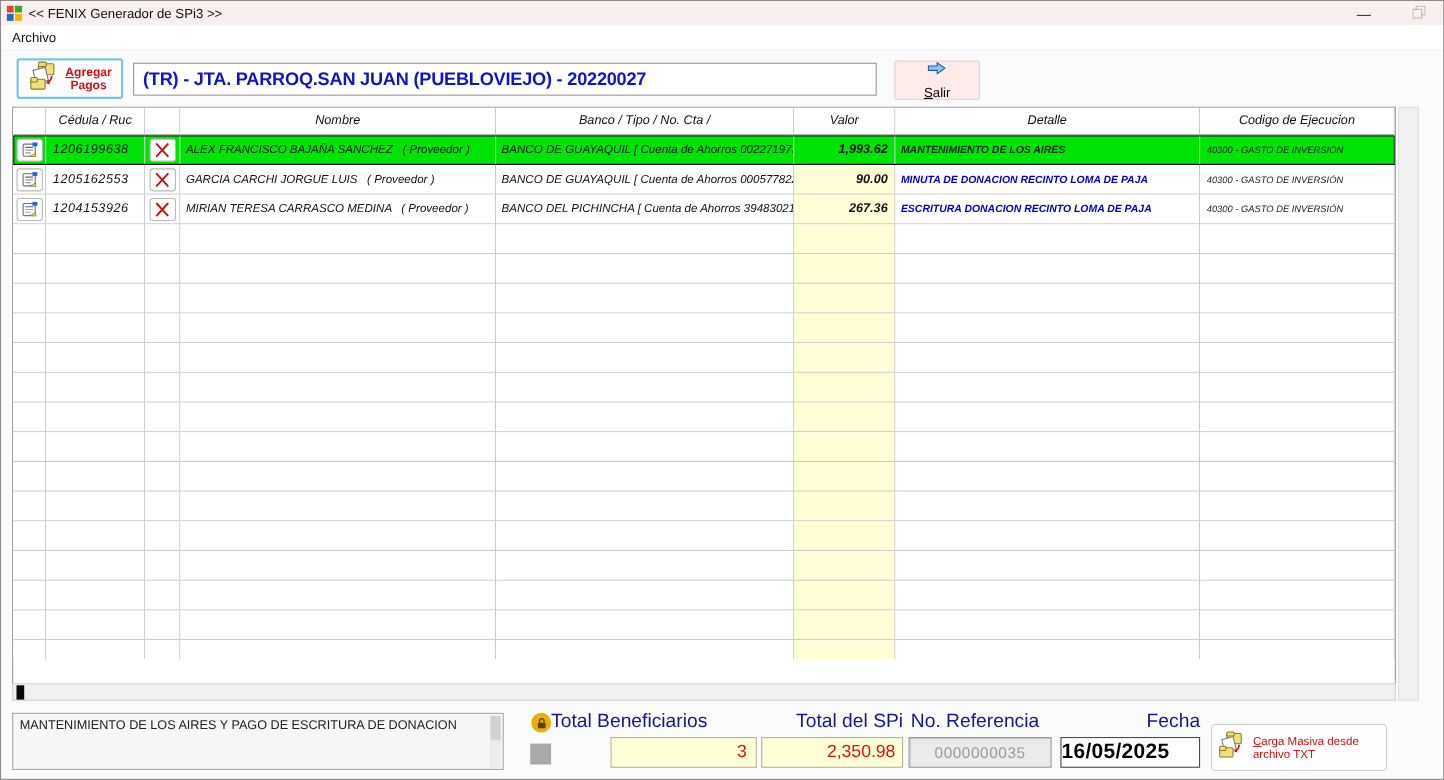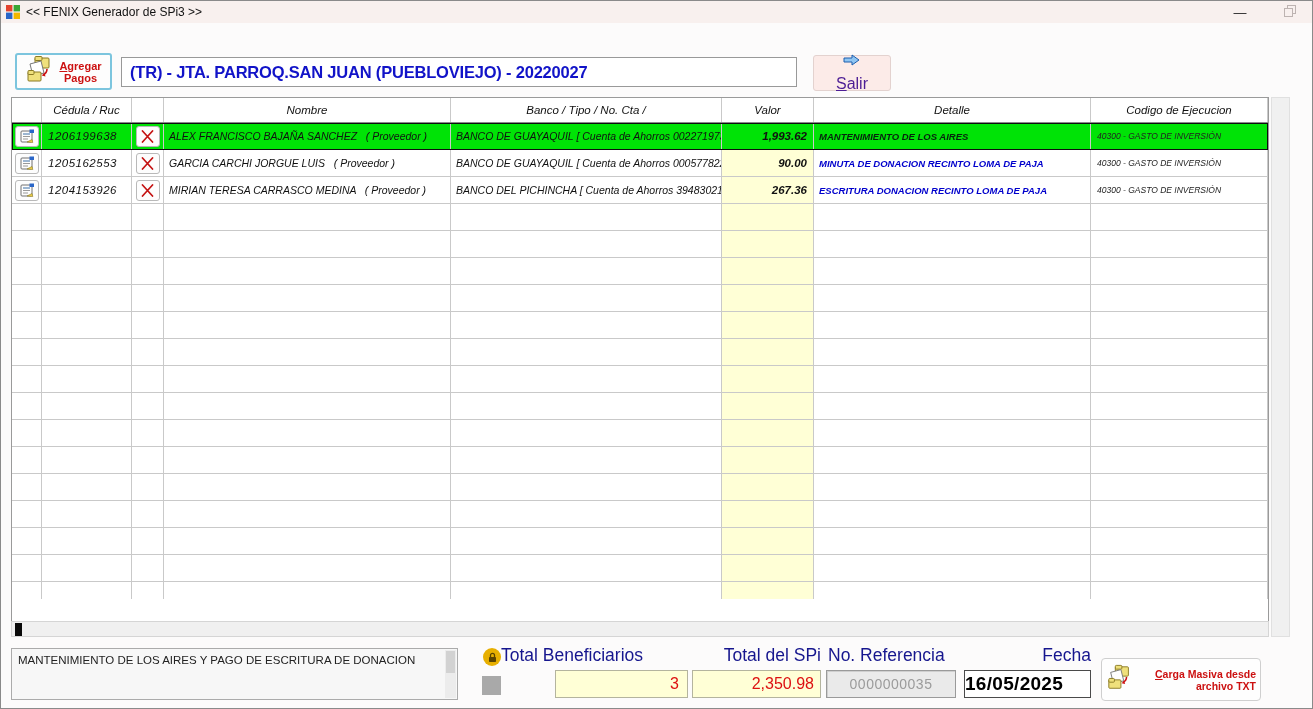--- a/index.html
+++ b/index.html
@@ -17,21 +17,21 @@
   .menubar{position:absolute;left:0;top:22px;width:100%;height:22px;background:#ffffff;border-bottom:1px solid #f0eeee;display:flex;align-items:center;}
   .menu-item{font-size:12px;color:#111;padding:0 8px;margin-left:2px;}
 
   
   .btn-agregar{position:absolute;left:14px;top:52px;width:97px;height:37px;background:#fdfdfd;border:2px solid var(--agregar-border);border-radius:3px;display:flex;align-items:center;justify-content:center;gap:4px;padding:0;cursor:default;}
   .btn-agregar .lbl{color:var(--button-red);font-weight:bold;font-size:11px;line-height:12px;text-align:center;}
   .accel{text-decoration:underline;}
   .title-field{position:absolute;left:120px;top:56px;width:676px;height:30px;background:#ffffff;border:1px solid #999;box-sizing:border-box;display:flex;align-items:center;}
   .title-field span{margin-left:8px;color:var(--field-title-blue);font-weight:bold;font-size:16.5px;letter-spacing:-0.2px;white-space:nowrap;}
   .btn-salir{position:absolute;left:812px;top:54px;width:78px;height:36px;background:var(--salir-bg);border:1px solid #e3d2cf;border-radius:3px;display:flex;flex-direction:column;align-items:center;justify-content:center;cursor:default;padding:0;}
-  .btn-salir .lbl{font-size:16px;color:#4c1d95;margin-top:6px;}
+  .btn-salir .lbl{font-size:12px;color:#000000;margin-top:6px;}
 
   
   .table-wrap{position:absolute;left:10px;top:96px;width:1258px;height:540px;border:1px solid #9a9a9a;box-sizing:border-box;background:#fff;}
   .grid-row{display:grid;grid-template-columns:30px 90px 32px 287px 271px 92px 277px 177px;font-style:italic;}
   .ghead{height:24px;border-bottom:1px solid #8a8a8a;}
   .ghead .cell{display:flex;align-items:center;justify-content:center;font-size:11.5px;color:#111;border-right:1px solid #c9c9c9;background:#fff;overflow:hidden;white-space:nowrap;}
   .gbody{height:476px;overflow:hidden;}
   .row{height:27px;}
   .row .cell{border-right:1px solid #c9c9c9;border-bottom:1px solid #c9c9c9;display:flex;align-items:center;overflow:hidden;box-sizing:border-box;background:#fff;}
   .c-ced{font-size:11.5px;color:#111;padding-left:6px;letter-spacing:0.5px;}
@@ -64,21 +64,21 @@
   .f-field{position:absolute;top:669px;height:28px;box-sizing:border-box;display:flex;align-items:center;}
   .fld-ben{left:554px;width:133px;background:var(--valor-bg);border:1px solid #b4b49e;justify-content:flex-end;}
   .fld-ben span{color:var(--value-red);font-size:16px;margin-right:8px;}
   .fld-spi{left:691px;width:129px;background:var(--valor-bg);border:1px solid #b4b49e;justify-content:flex-end;}
   .fld-spi span{color:var(--value-red);font-size:16px;margin-right:6px;}
   .fld-ref{left:825px;width:130px;background:#eaeaea;border:1px solid #9a9a9a;box-shadow:inset 1px 1px 0 #cfcfcf;justify-content:center;}
   .fld-ref span{color:#9b9b9b;font-size:14px;letter-spacing:0.5px;}
   .fld-fecha{left:963px;width:127px;background:#ffffff;border:1px solid #4a4a4a;}
   .fld-fecha span{color:#000;font-size:19px;font-weight:600;letter-spacing:0.3px;}
   .btn-carga{position:absolute;left:1100px;top:657px;width:160px;height:43px;background:#fefefe;border:1px solid #cfcfcf;border-radius:4px;display:flex;align-items:center;justify-content:flex-start;gap:5px;padding:0 4px;cursor:default;}
-  .btn-carga .lbl{color:var(--button-red);font-weight:bold;font-size:10.5px;line-height:12px;text-align:right;flex:1;}
+  .btn-carga .lbl{color:var(--button-red);font-weight:normal;font-size:10.5px;line-height:12px;text-align:left;flex:1;}
 </style>
 </head>
 <body>
 
 <div class="window">
 
   <div class="titlebar">
     <span class="appicon">
       <svg width="14" height="14" viewBox="0 0 14 14">
           <rect x="0" y="0" width="6.4" height="6.4" fill="#e3432f"></rect>
@@ -94,20 +94,23 @@
     <button class="win-btn restore-btn">
       <span>
         <svg width="12" height="12" viewBox="0 0 12 12">
             <rect x="3.5" y="0.5" width="8" height="8" fill="none" stroke="#bdb3b1"></rect>
             <rect x="0.5" y="3.5" width="8" height="8" fill="#f8f0ee" stroke="#bdb3b1"></rect>
           </svg>
       </span>
     </button>
   </div>
 
+  <div class="menubar">
+    <span class="menu-item">Archivo</span>
+  </div>
 
   <button class="btn-agregar">
     <span>
       <svg width="30" height="30" viewBox="0 0 30 30">
         <rect x="10" y="3" width="14" height="10" rx="1" fill="#efe07c" stroke="#8a7a24"></rect>
         <rect x="10" y="1.5" width="7" height="4" rx="1" fill="#efe07c" stroke="#8a7a24"></rect>
         <polygon points="5,9 16,6 19,18 8,21" fill="#ffffff" stroke="#777"></polygon>
         <rect x="3" y="17" width="13" height="9" rx="1" fill="#efe07c" stroke="#8a7a24"></rect>
         <rect x="3" y="15.5" width="6" height="4" rx="1" fill="#efe07c" stroke="#8a7a24"></rect>
         <path d="M18 20 q4 -2 4 -6" fill="none" stroke="#cc1111" stroke-width="1.6"></path>

